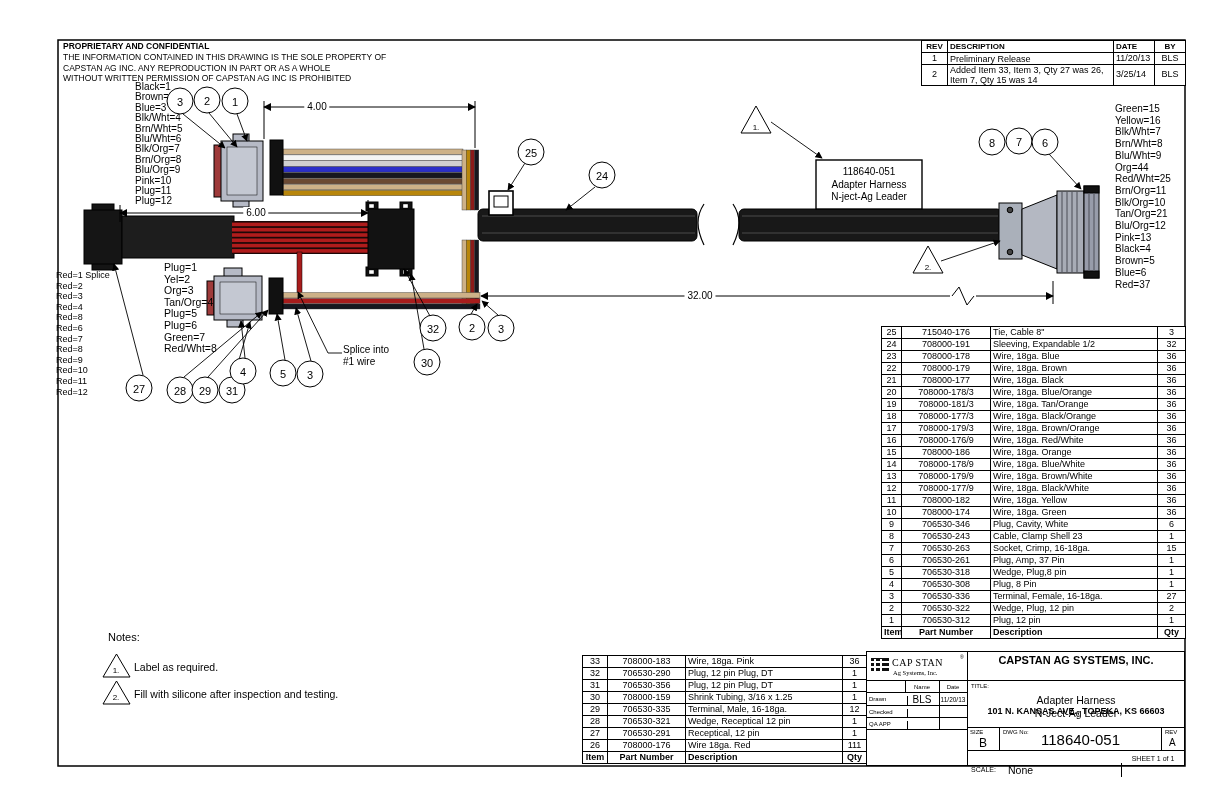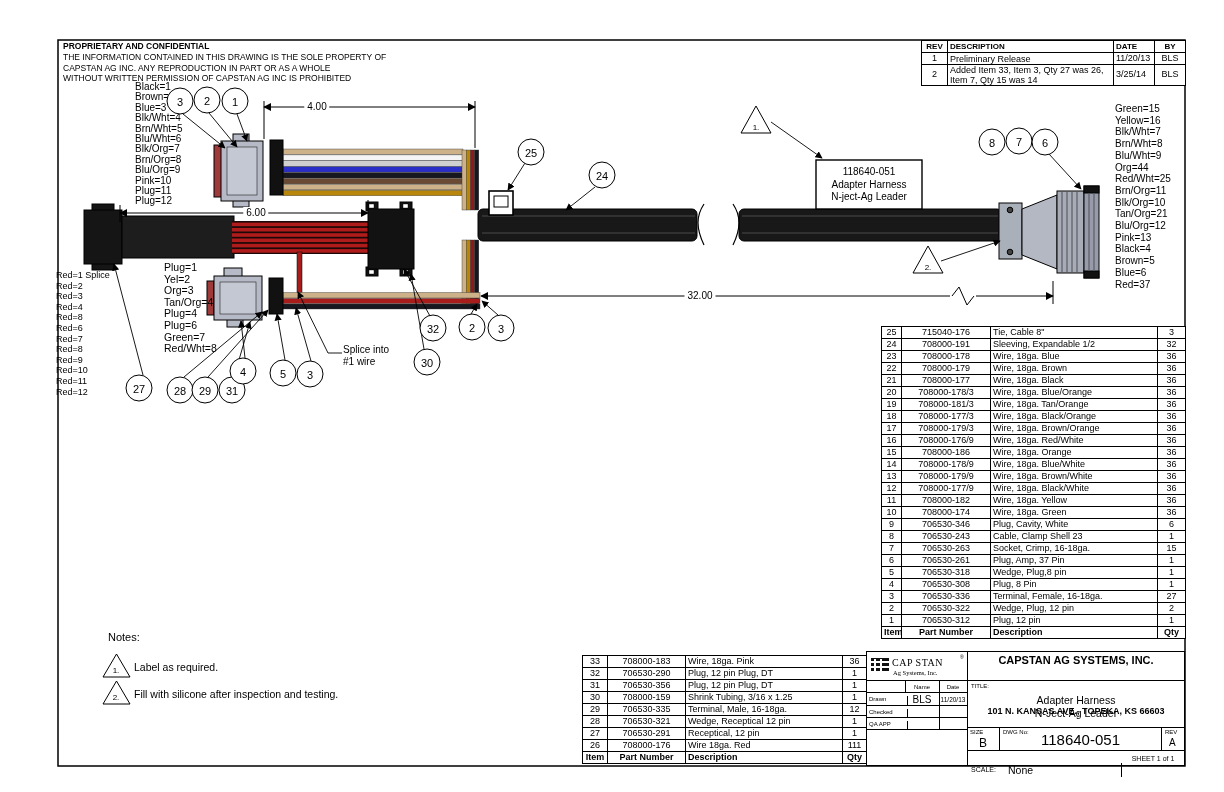--- a/index.html
+++ b/index.html
@@ -251,21 +251,21 @@
       <div>Red=9</div>
       <div>Red=10</div>
       <div>Red=11</div>
       <div>Red=12</div>
     </div>
   <div class="list" style="left:164px;top:262px;font-size:10.5px;line-height:11.6px;">
       <div>Plug=1</div>
       <div>Yel=2</div>
       <div>Org=3</div>
       <div>Tan/Org=4</div>
-      <div>Plug=4</div>
+      <div>Plug=5</div>
       <div>Plug=6</div>
       <div>Green=7</div>
       <div>Red/Wht=8</div>
     </div>
 
   <div class="dim" style="left:317px;top:107px;">4.00</div>
   <div class="dim" style="left:256px;top:213px;">6.00</div>
   <div class="dim" style="left:700px;top:296px;">32.00</div>
 
   <div class="list" style="left:816px;top:166px;width:106px;font-size:10px;line-height:12.5px;text-align:center;z-index:4;">

